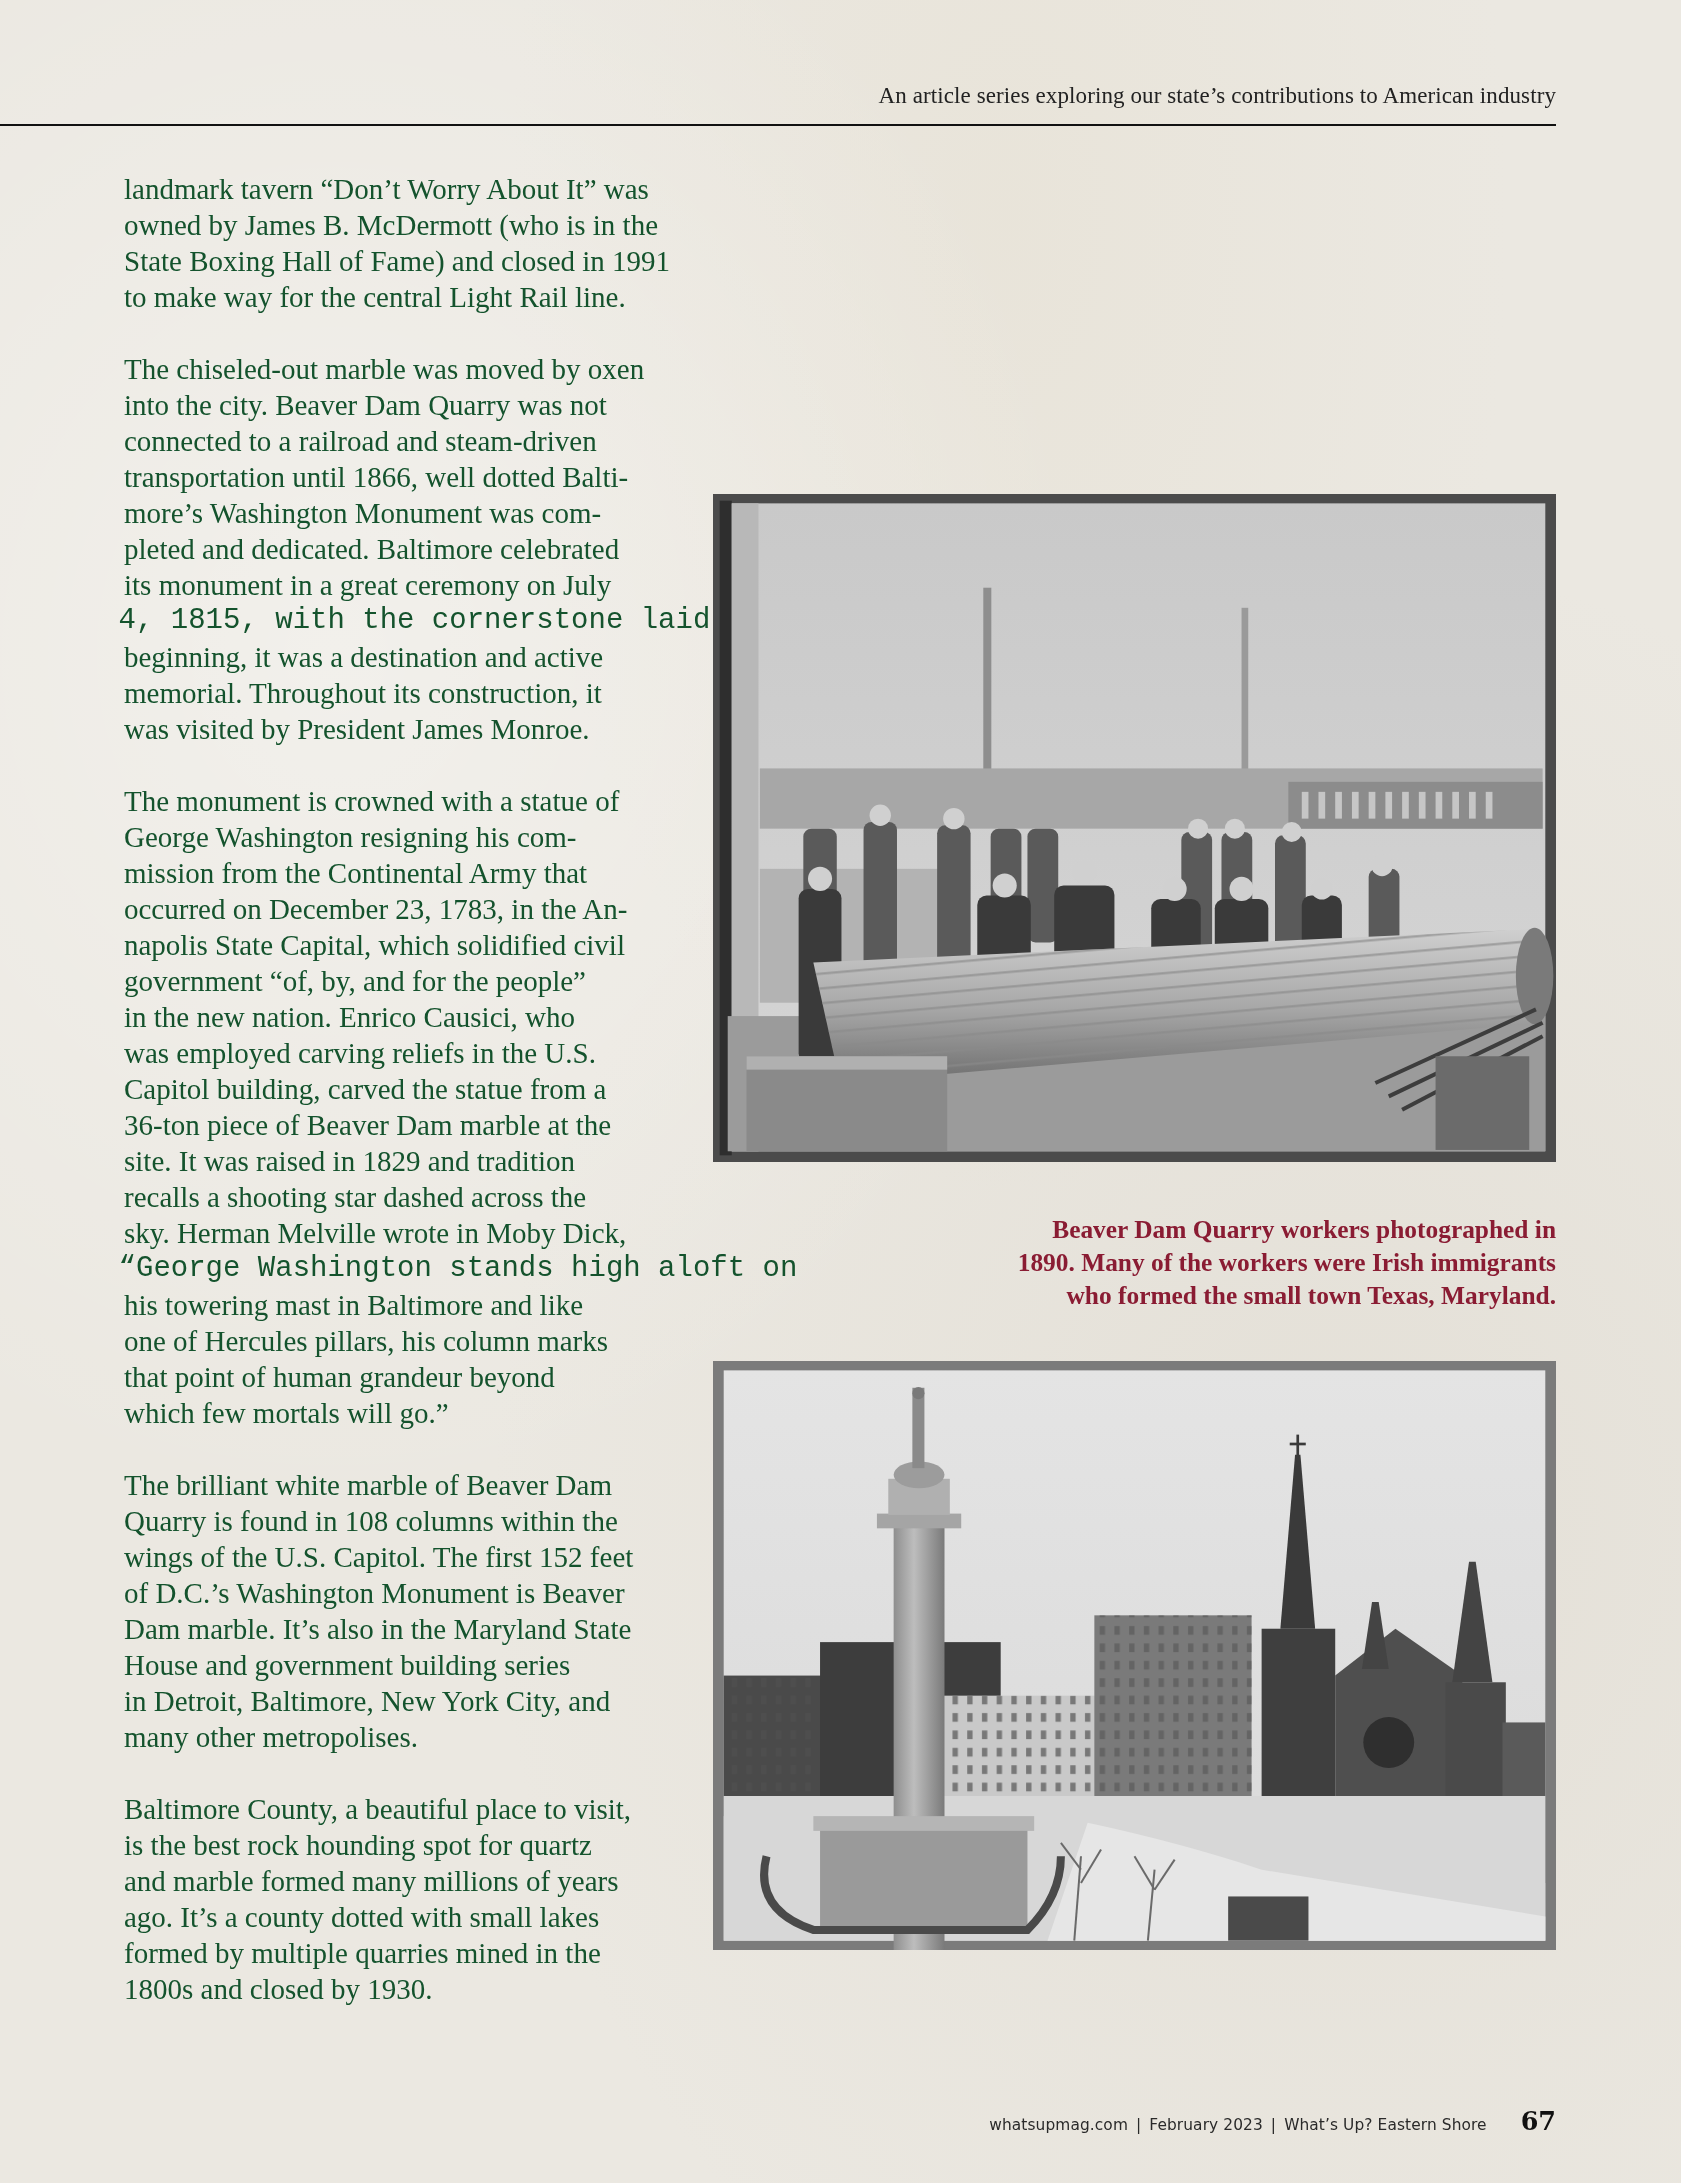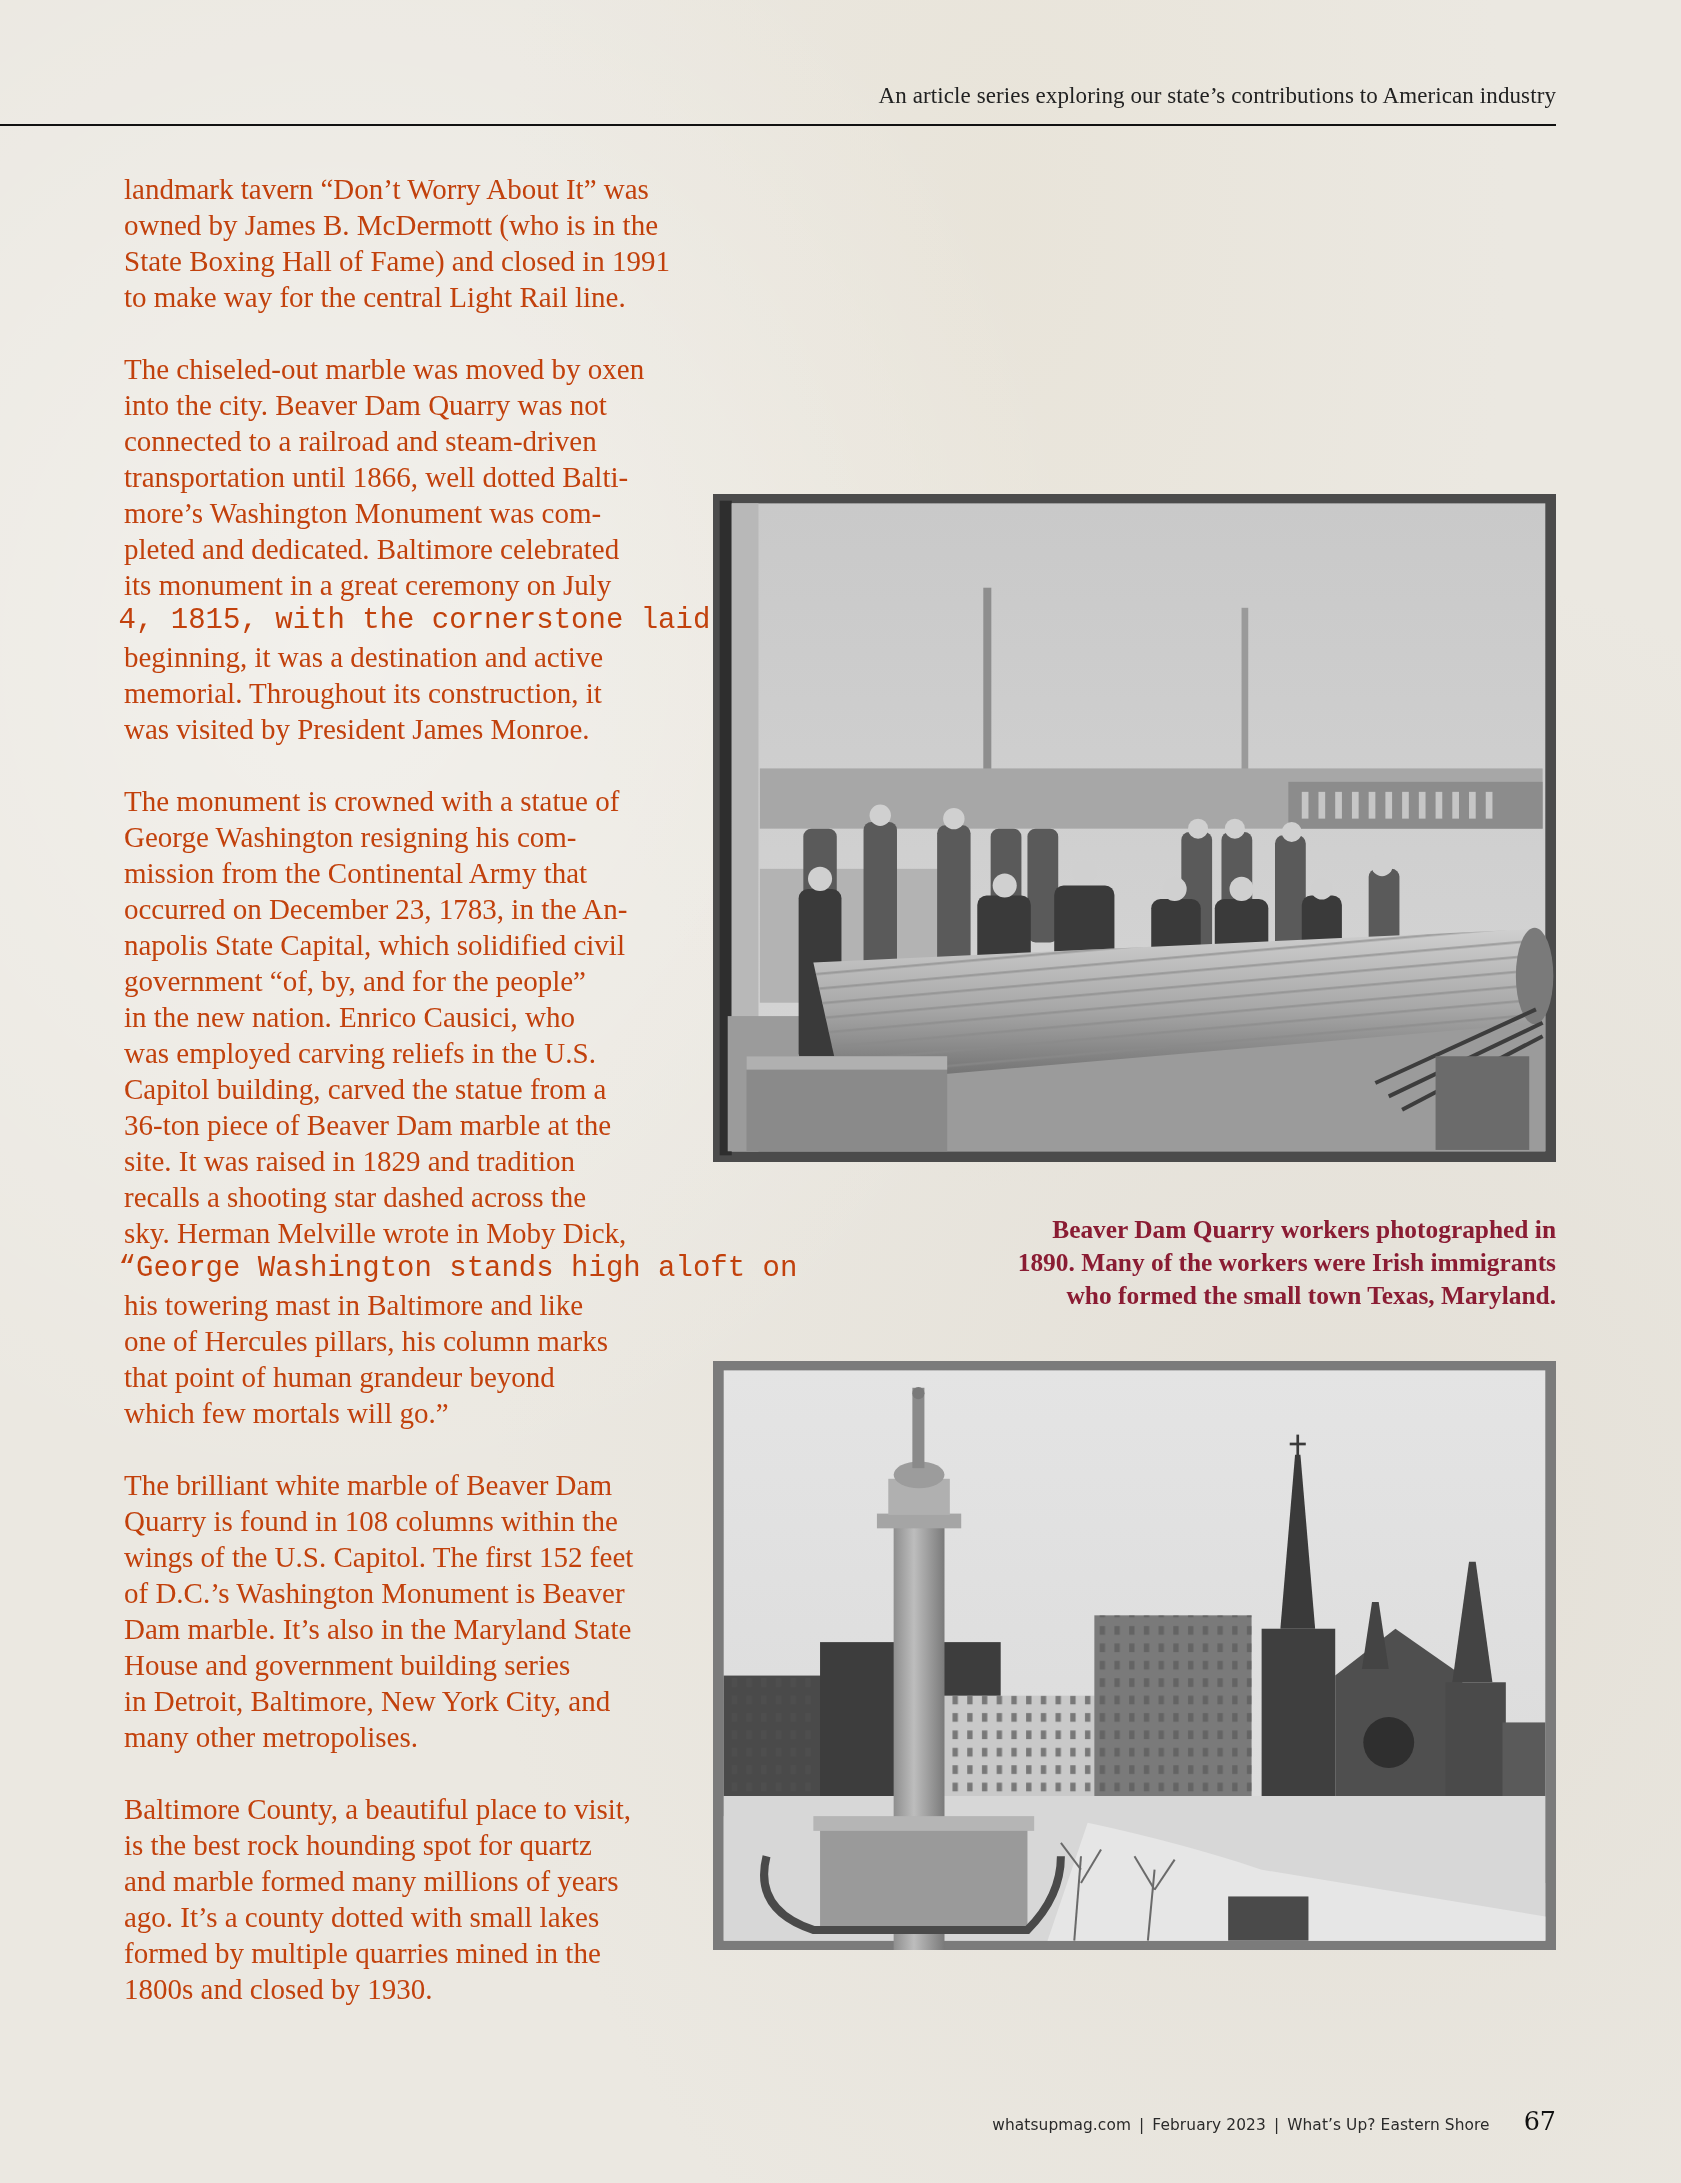--- a/index.html
+++ b/index.html
@@ -16,21 +16,21 @@
   .header-text {
     position: absolute; right: 125px; top: 83px;
     font-family: "Liberation Serif", serif; font-size: 23px; color: #222;
     white-space: nowrap; letter-spacing: 0.1px;
   }
   .header-rule {
     position: absolute; left: 0; top: 124px; width: 1556px; height: 2px; background: #111;
   }
   .body-col {
     position: absolute; left: 124px; top: 171px; width: 562px;
-    font-family: "Liberation Serif", serif; font-size: 29px; line-height: 36px; color: #c2410c;
+    font-family: "Liberation Serif", serif; font-size: 29px; line-height: 36px; color: #14532d;
   }
   .body-col p { margin: 0 0 36px 0; }
   .body-col .ln { display: block; white-space: nowrap; }
   .body-col .ln.hang { margin-left: -5.4px; font-family: Liberation Mono, monospace; }
 
   .photo {
     position: absolute; box-sizing: border-box; overflow: hidden;
   }
   .photo svg { display: block; width: 100%; height: 100%; }
   #photo-quarry { left: 713px; top: 494px; width: 843px; height: 668px; background: #4a4a4a; }
@@ -44,21 +44,21 @@
   .caption .ln { display: block; white-space: nowrap; }
   #caption-quarry { top: 1213px; }
   #caption-monument { top: 1999px; }
 
   .footer {
     position: absolute; right: 125px; top: 2106px; display: flex; align-items: baseline; gap: 34px;
     white-space: nowrap;
   }
   .footer .meta { font-family: "DejaVu Sans", sans-serif; font-size: 15.4px; color: #2a2a2a; letter-spacing: 0.1px; }
   .footer .sep { margin: 0 8px; }
-  .footer .page-num { font-family: "DejaVu Serif", serif; font-weight: normal; font-size: 25.4px; color: #111; }
+  .footer .page-num { font-family: "DejaVu Serif", serif; font-weight: bold; font-size: 25.4px; color: #111; }
 </style>
 </head>
 <body>
 
 <div class="header-text">An article series exploring our state’s contributions to American industry</div>
 <div class="header-rule"></div>
 
 <div class="body-col">
   <p>
     <span class="ln">landmark tavern “Don’t Worry About It” was</span>

